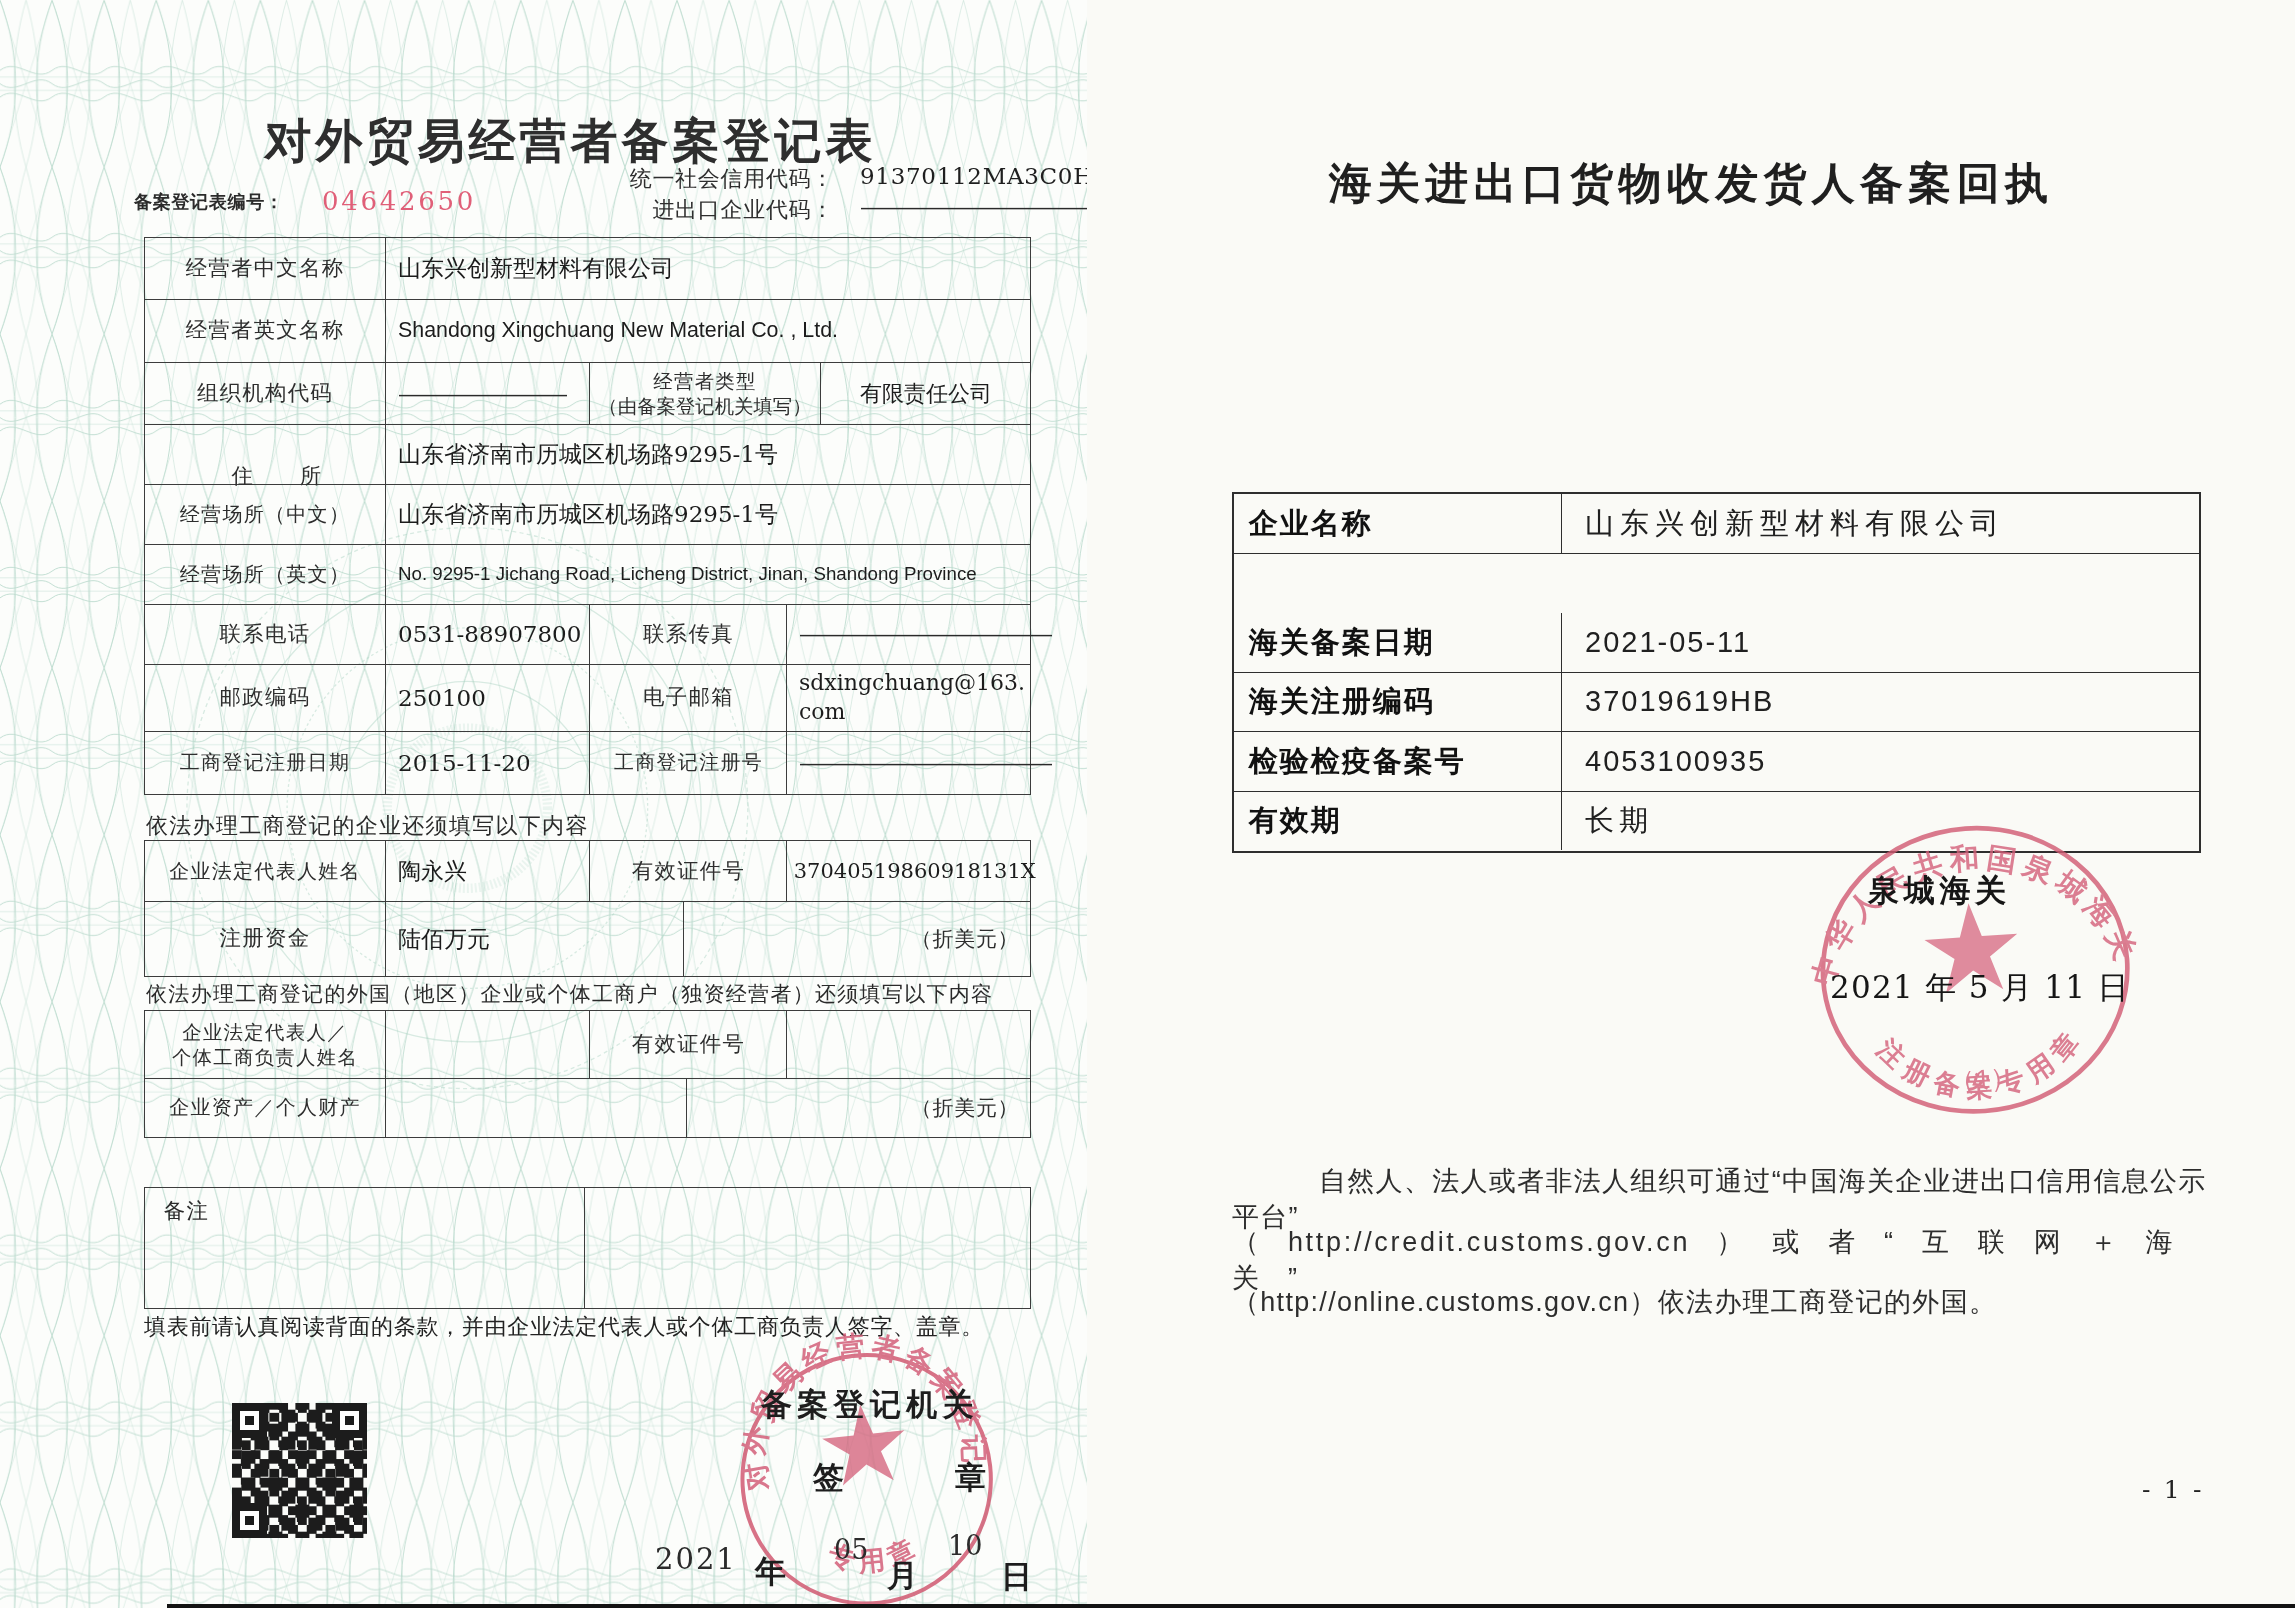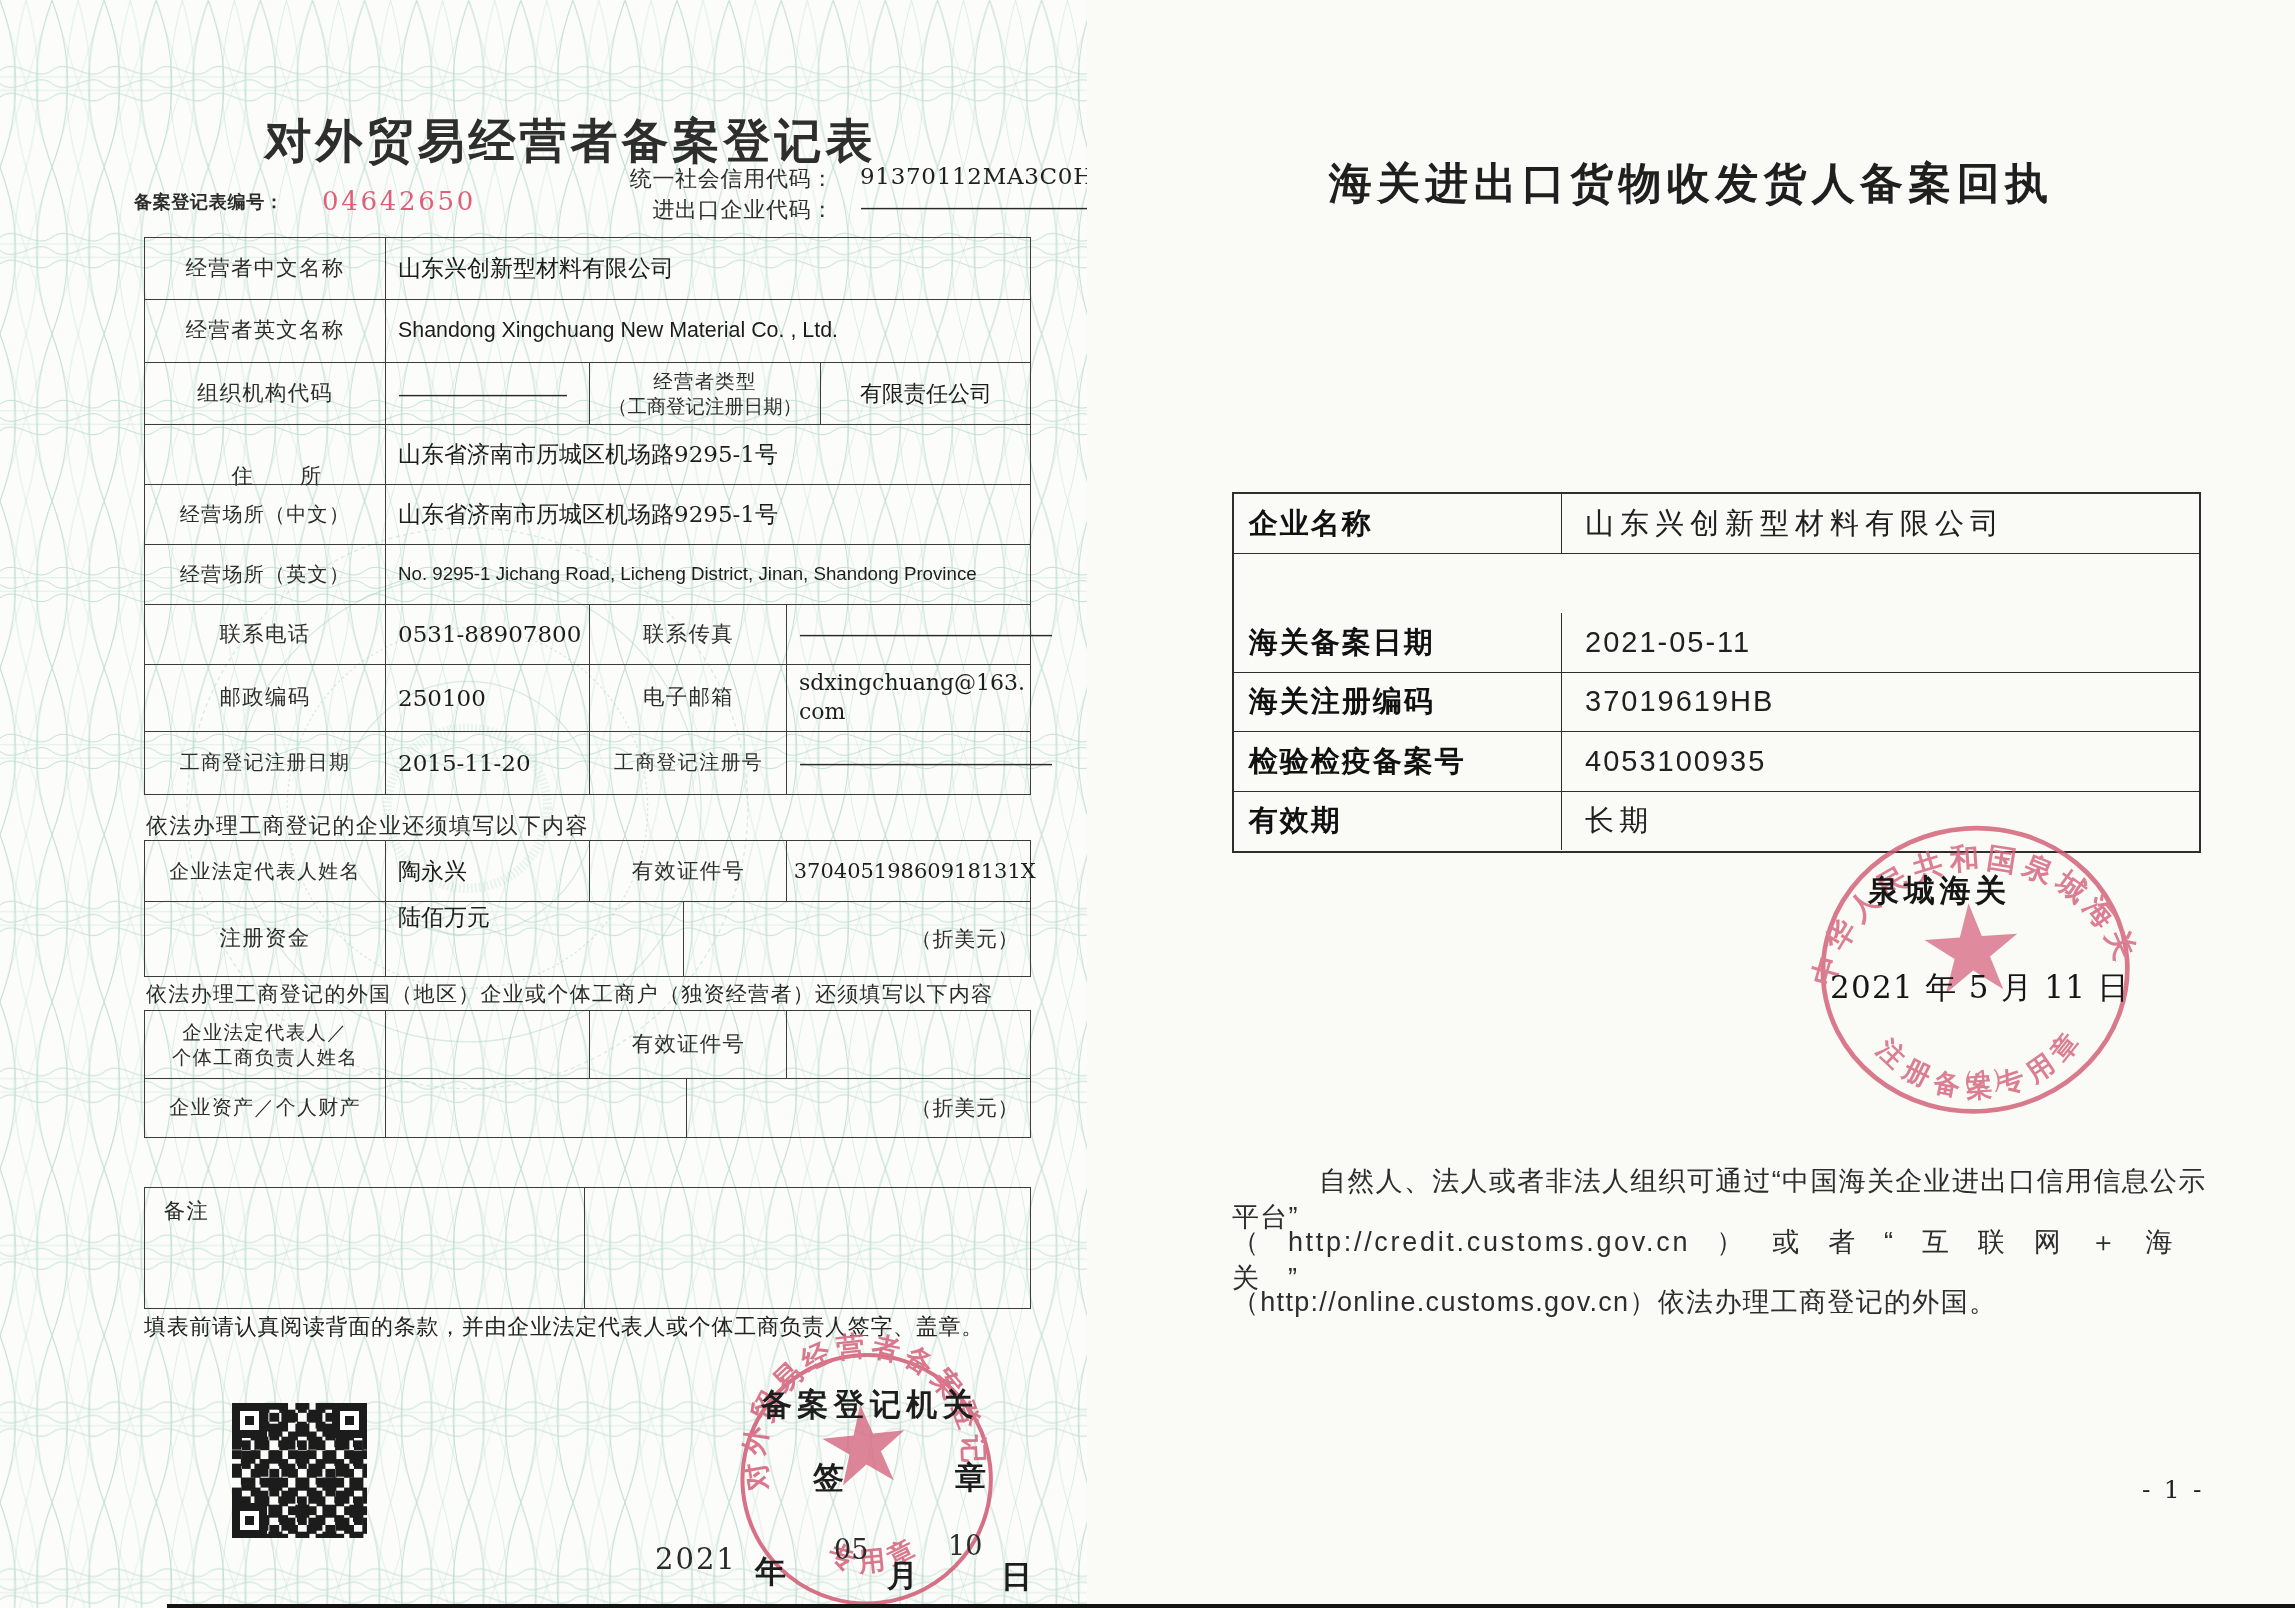--- a/index.html
+++ b/index.html
@@ -108,21 +108,21 @@
       <div class="row" style="top:61px;height:63px;">
         <div class="cell lab" style="left:0;width:240px;">经营者英文名称</div>
         <div class="cell bl val vsans" style="left:240px;width:645px;font-size:21.4px;">Shandong Xingchuang New Material Co. , Ltd.</div>
       </div>
       <div class="row" style="top:125px;height:61px;">
         <div class="cell lab" style="left:0;width:240px;">组织机构代码</div>
         <div class="cell bl val vser dash" style="left:240px;width:204px;">————————</div>
         <div class="cell bl" style="left:444px;width:230px;">
           <div class="lab" style="font-size:19.4px;">
             <div>经营者类型</div>
-            <div style="letter-spacing:0;">（工商登记注册日期）</div>
+            <div style="letter-spacing:0;">（由备案登记机关填写）</div>
           </div>
         </div>
         <div class="cell bl vser" style="left:675px;width:210px;font-size:22px;">有限责任公司</div>
       </div>
       <div class="row" style="top:186px;height:60px;">
         <div class="cell lab" style="left:12px;width:240px;margin-top:44px;">住　　所</div>
         <div class="cell bl val vser" style="left:240px;width:645px;">山东省济南市历城区机场路9295-1号</div>
       </div>
       <div class="row" style="top:246px;height:60px;">
         <div class="cell lab" style="left:0;width:240px;font-size:20px;">经营场所（中文）</div>
@@ -155,21 +155,21 @@
     <div class="sec-head" style="left:146px;top:811px;">依法办理工商登记的企业还须填写以下内容</div>
     <div class="tbl" style="left:144px;top:840px;width:885px;height:135px;">
       <div class="row" style="top:0;height:60px;">
         <div class="cell lab" style="left:0;width:240px;font-size:20px;">企业法定代表人姓名</div>
         <div class="cell bl val vser" style="left:240px;width:204px;">陶永兴</div>
         <div class="cell bl lab" style="left:444px;width:197px;">有效证件号</div>
         <div class="cell bl val vser" style="left:641px;width:244px;font-size:21px;padding-left:6.7px;">37040519860918131X</div>
       </div>
       <div class="row last" style="top:60px;height:75px;">
         <div class="cell lab" style="left:0;width:240px;">注册资金</div>
-        <div class="cell bl val vser" style="left:240px;width:297px;align-items:flex-start;padding-top:1px;">陆佰万元</div>
+        <div class="cell bl val vser" style="left:240px;width:297px;align-items:flex-start;padding-top:23px;">陆佰万元</div>
         <div class="cell bl right-al note-cur" style="left:538px;width:347px;">（折美元）</div>
       </div>
     </div>
 
     <div class="sec-head" style="left:146px;top:980px;font-size:21px;">依法办理工商登记的外国（地区）企业或个体工商户（独资经营者）还须填写以下内容</div>
     <div class="tbl" style="left:144px;top:1010px;width:885px;height:126px;">
       <div class="row" style="top:0;height:67px;">
         <div class="cell" style="left:0;width:240px;">
           <div class="lab" style="font-size:19.4px;">
             <div>企业法定代表人／</div>

